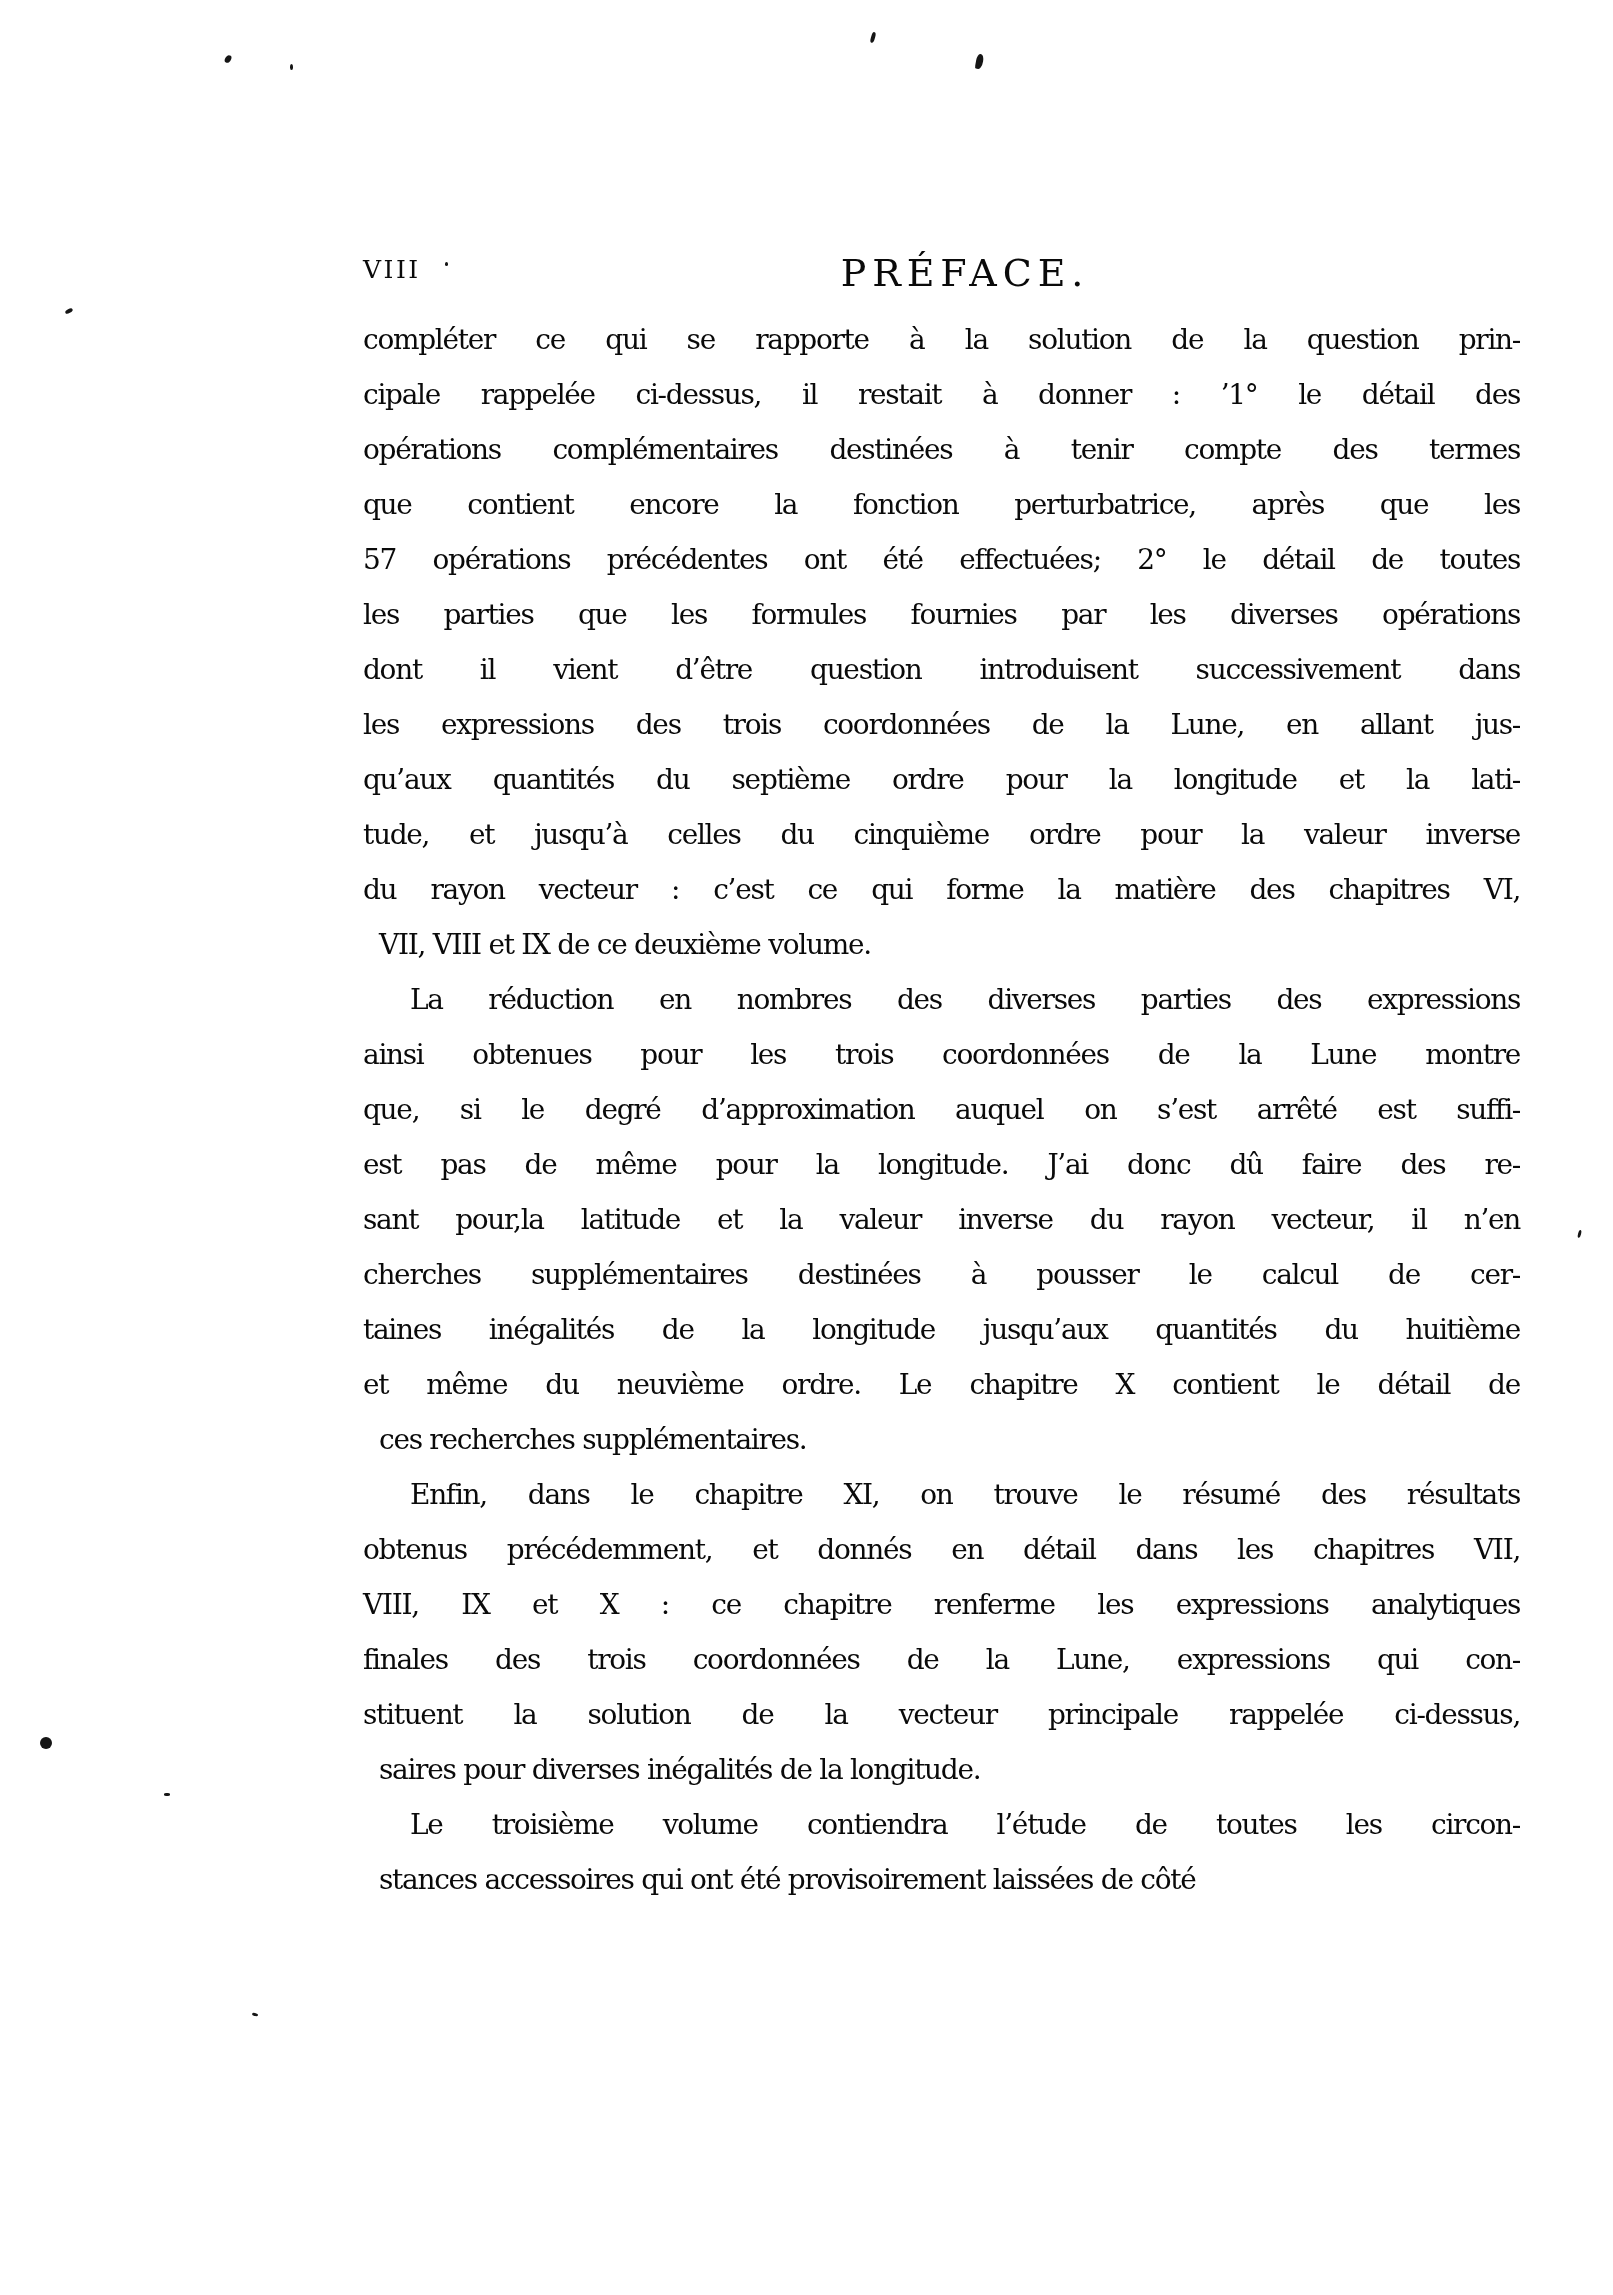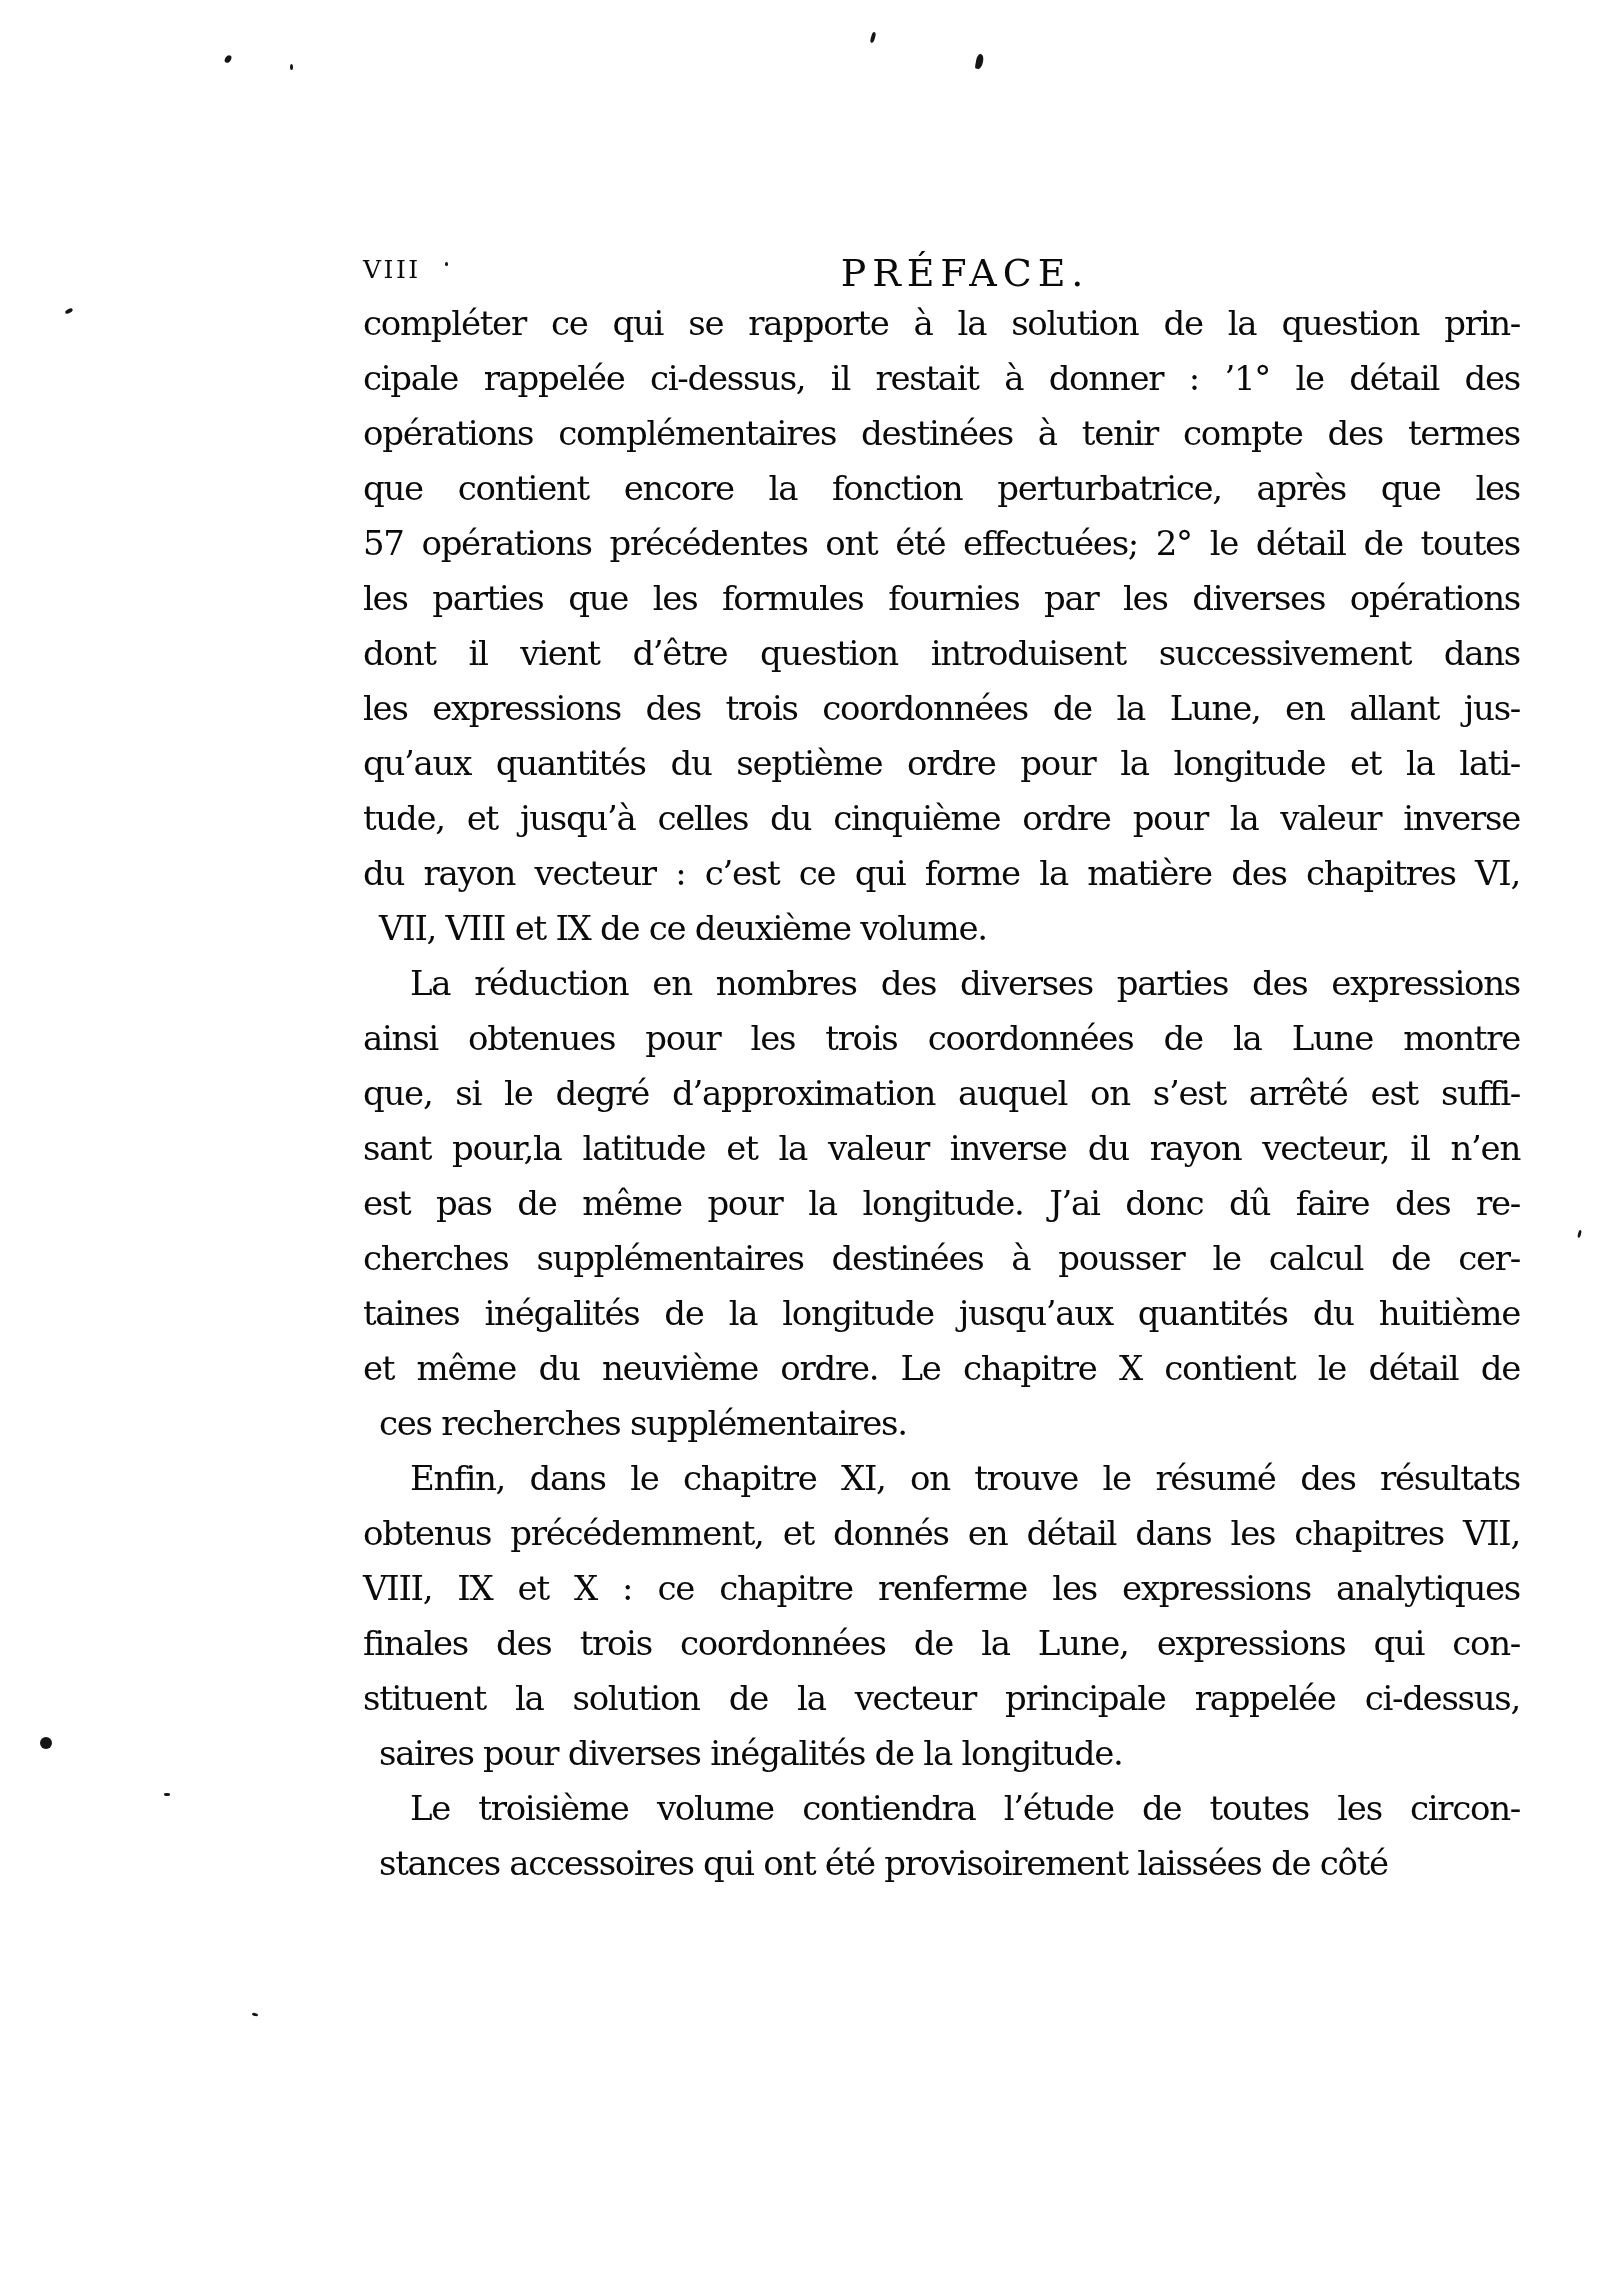--- a/index.html
+++ b/index.html
@@ -40,23 +40,23 @@
     text-align: center;
     font-size: 38px;
     letter-spacing: 5.9px;
     transform: translateX(23.5px);
     font-weight: normal;
   }
   
   .textblock {
     position: absolute;
     left: 363px;
-    top: 296px;
+    top: 312px;
     width: 1157px;
-    font-size: 34px;
+    font-size: 28px;
     line-height: 55px;
     letter-spacing: -1.3px;
     text-align: justify;
   }
   .line {
     text-align: justify;
     text-align-last: justify;
     height: 55px;
     overflow: visible;
     white-space: normal;
@@ -101,22 +101,22 @@
     <div class="line">les parties que les formules fournies par les diverses opérations</div>
     <div class="line">dont il vient d’être question introduisent successivement dans</div>
     <div class="line">les expressions des trois coordonnées de la Lune, en allant jus-</div>
     <div class="line">qu’aux quantités du septième ordre pour la longitude et la lati-</div>
     <div class="line">tude, et jusqu’à celles du cinquième ordre pour la valeur inverse</div>
     <div class="line">du rayon vecteur : c’est ce qui forme la matière des chapitres VI,</div>
     <div class="line end">VII, VIII et IX de ce deuxième volume.</div>
     <div class="line ind">La réduction en nombres des diverses parties des expressions</div>
     <div class="line">ainsi obtenues pour les trois coordonnées de la Lune montre</div>
     <div class="line">que, si le degré d’approximation auquel on s’est arrêté est suffi-</div>
+    <div class="line">est pas de même pour la longitude. J’ai donc dû faire des re-</div>
     <div class="line">sant pour,la latitude et la valeur inverse du rayon vecteur, il n’en</div>
-    <div class="line">est pas de même pour la longitude. J’ai donc dû faire des re-</div>
     <div class="line">cherches supplémentaires destinées à pousser le calcul de cer-</div>
     <div class="line">taines inégalités de la longitude jusqu’aux quantités du huitième</div>
     <div class="line">et même du neuvième ordre. Le chapitre X contient le détail de</div>
     <div class="line end">ces recherches supplémentaires.</div>
     <div class="line ind">Enfin, dans le chapitre XI, on trouve le résumé des résultats</div>
     <div class="line">obtenus précédemment, et donnés en détail dans les chapitres VII,</div>
     <div class="line">VIII, IX et X : ce chapitre renferme les expressions analytiques</div>
     <div class="line">finales des trois coordonnées de la Lune, expressions qui con-</div>
     <div class="line">stituent la solution de la vecteur principale rappelée ci-dessus,</div>
     <div class="line end">saires pour diverses inégalités de la longitude.</div>

